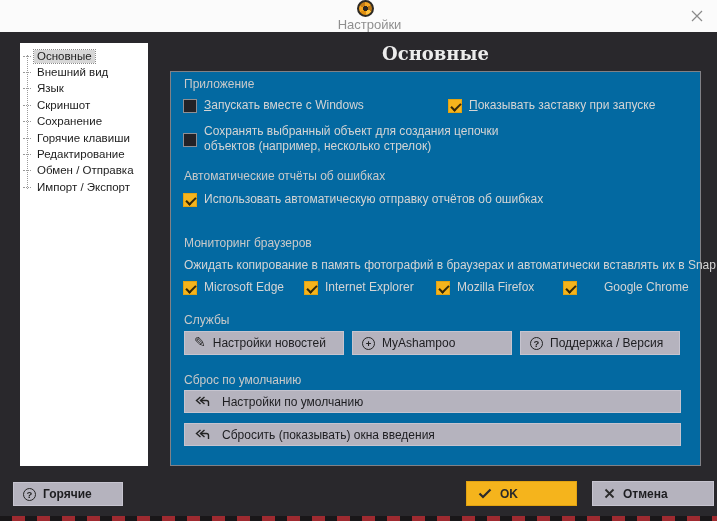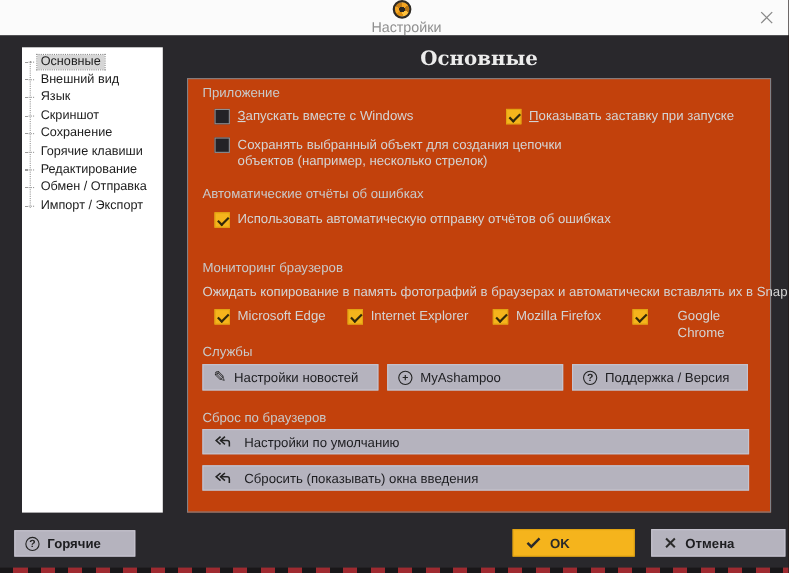--- a/index.html
+++ b/index.html
@@ -34,24 +34,24 @@
   .stub { display:inline-block; width:8px; border-top:1px dotted #9a9a9a; margin-right:3px; }
   .tree-item .lbl { padding:0 3px; line-height:13px; white-space:nowrap; }
   .tree-item.selected .lbl { background:#d6d6d6; outline:1px dotted #8a8a8a; }
   
   .main-title {
     position:absolute; left:170px; top:43px; width:531px; text-align:center;
     font-family:"DejaVu Serif", serif; font-weight:bold; font-size:18px; color:#ececec;
   }
   .groupbox {
     position:absolute; left:170px; top:71px; width:531px; height:395px;
-    background:#c2410c; border:1px solid #818186;
+    background:#0369a1; border:1px solid #818186;
   }
   .sec-label { position:absolute; font-size:12px; color:#c9c9c9; white-space:nowrap; }
-  .cb-row { position:absolute; display:flex; gap:7px; align-items:flex-start;margin-left:12px; }
+  .cb-row { position:absolute; display:flex; gap:7px; align-items:center; }
   .cb { width:14px; height:14px; flex:0 0 auto; position:relative; background:#232226; border:1px solid #8f8f93; margin-top:1px; cursor:default; }
   .cb.checked { background:#f5b41c; border-color:#e2a312; }
   .cb.checked::after {
     content:""; position:absolute; left:2px; top:2.5px; width:8px; height:4px;
     border-left:2px solid #33280a; border-bottom:2px solid #33280a; transform:rotate(-45deg);
   }
   .cb-label { font-size:12px; color:#d4d4d4; line-height:15px; cursor:default; }
   .cb-label u { text-decoration:underline; }
   .desc { position:absolute; font-size:12px; color:#d4d4d4; white-space:nowrap; }
   
@@ -193,21 +193,21 @@
       <div class="lbtn">
         <span class="circle-icon">+</span>
         <span>MyAshampoo</span>
       </div>
       <div class="lbtn">
         <span class="circle-icon">?</span>
         <span>Поддержка / Версия</span>
       </div>
     </div>
 
-    <div class="sec-label" style="left:13px; top:301px;">Сброс по браузеров</div>
+    <div class="sec-label" style="left:13px; top:301px;">Сброс по умолчанию</div>
 
     <div class="lbtn wide-btn" style="top:318px;">
       <svg width="16" height="11" viewBox="0 0 16 11">
         <path d="M6.5 1 L2.5 4.5 L6.5 8" stroke="#232323" stroke-width="1.4" fill="none"></path>
         <path d="M10.5 1 L6.5 4.5 L10.5 8" stroke="#232323" stroke-width="1.4" fill="none"></path>
         <path d="M6.5 4.5 H12.5 Q14.5 4.5 14.5 6.5 V10" stroke="#232323" stroke-width="1.4" fill="none"></path>
       </svg>
       <span>Настройки по умолчанию</span>
     </div>
 

